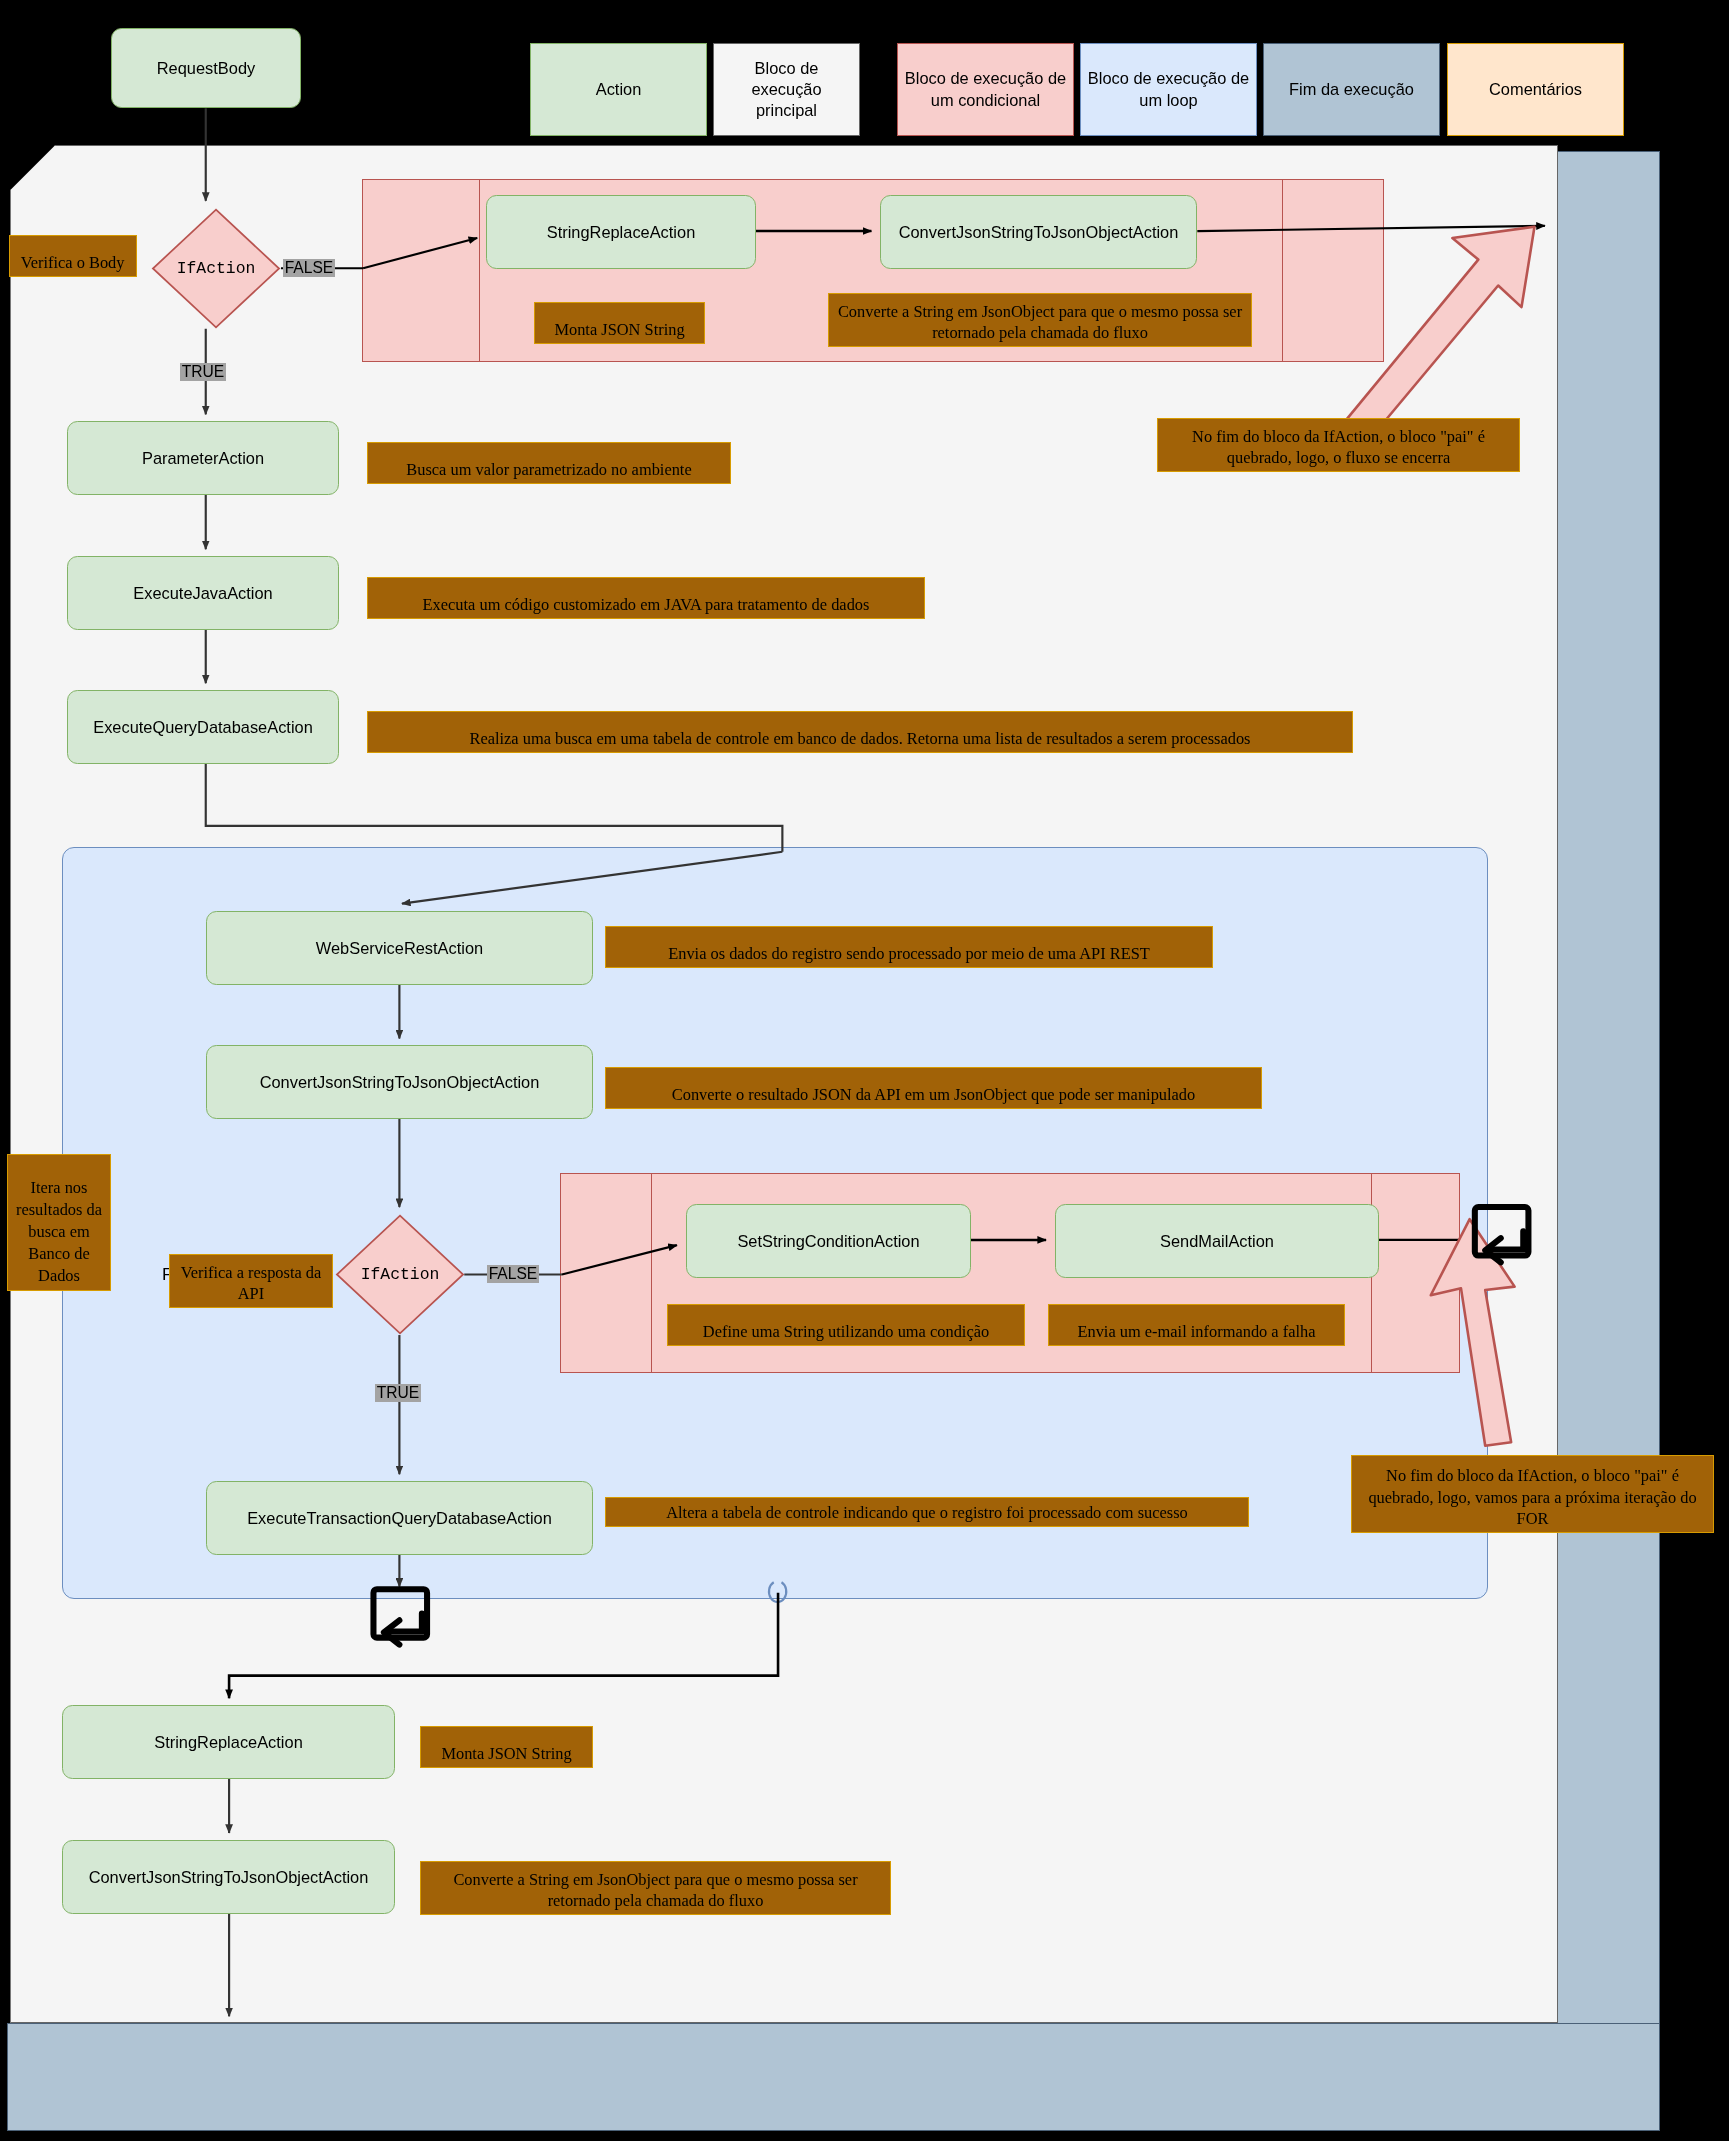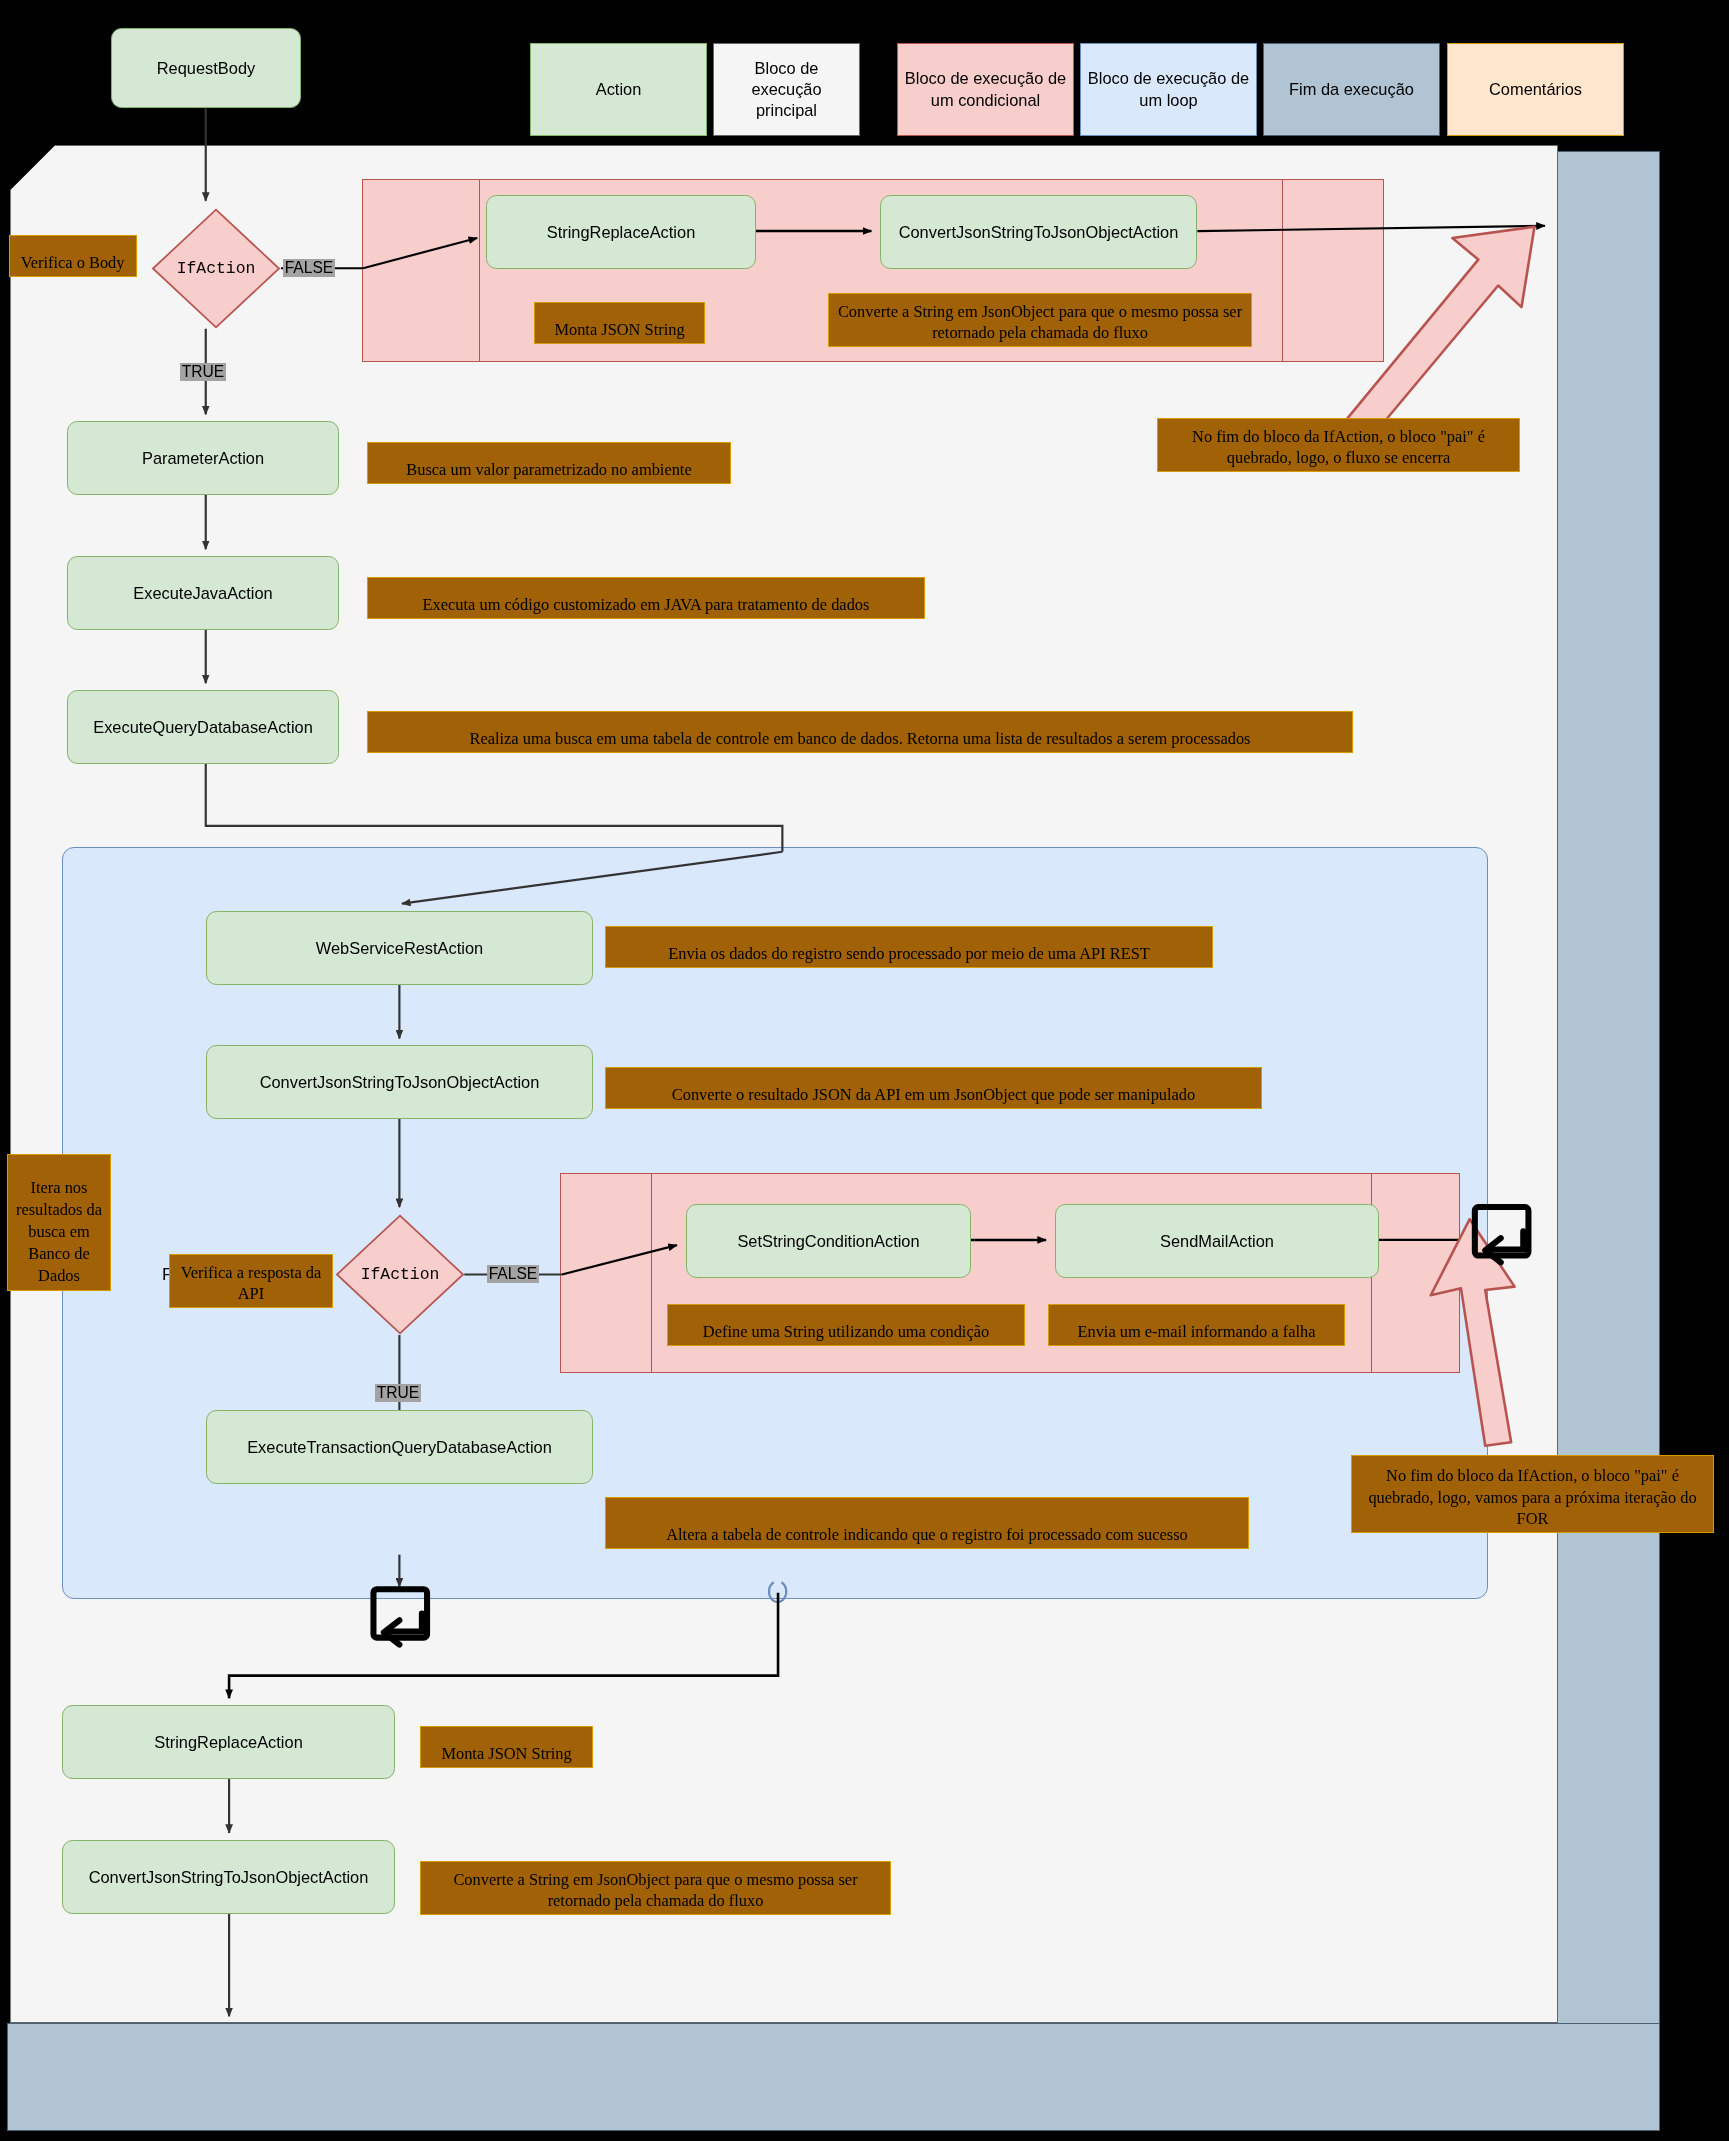--- a/index.html
+++ b/index.html
@@ -245,24 +245,24 @@
     <span>Define uma String utilizando uma condição</span>
   </div>
 
   <div class="node action" style="left:1055px; top:1204px; width:324px; height:74px;">
     <span>SendMailAction</span>
   </div>
   <div class="comment" style="left:1048px; top:1304px; width:297px; height:42px;">
     <span>Envia um e-mail informando a falha</span>
   </div>
 
-  <div class="node action" style="left:206px; top:1410px; width:387px; height:74px;">
+  <div class="node action" style="left:206px; top:1481px; width:387px; height:74px;">
     <span>ExecuteTransactionQueryDatabaseAction</span>
   </div>
-  <div class="comment" style="left:605px; top:1497px; width:644px; height:52px;">
+  <div class="comment" style="left:605px; top:1497px; width:644px; height:30px;">
     <span>Altera a tabela de controle indicando que o registro foi processado com sucesso</span>
   </div>
 
   <div class="node action" style="left:62px; top:1705px; width:333px; height:74px;">
     <span>StringReplaceAction</span>
   </div>
   <div class="comment" style="left:420px; top:1726px; width:173px; height:42px;">
     <span>Monta JSON String</span>
   </div>
 

